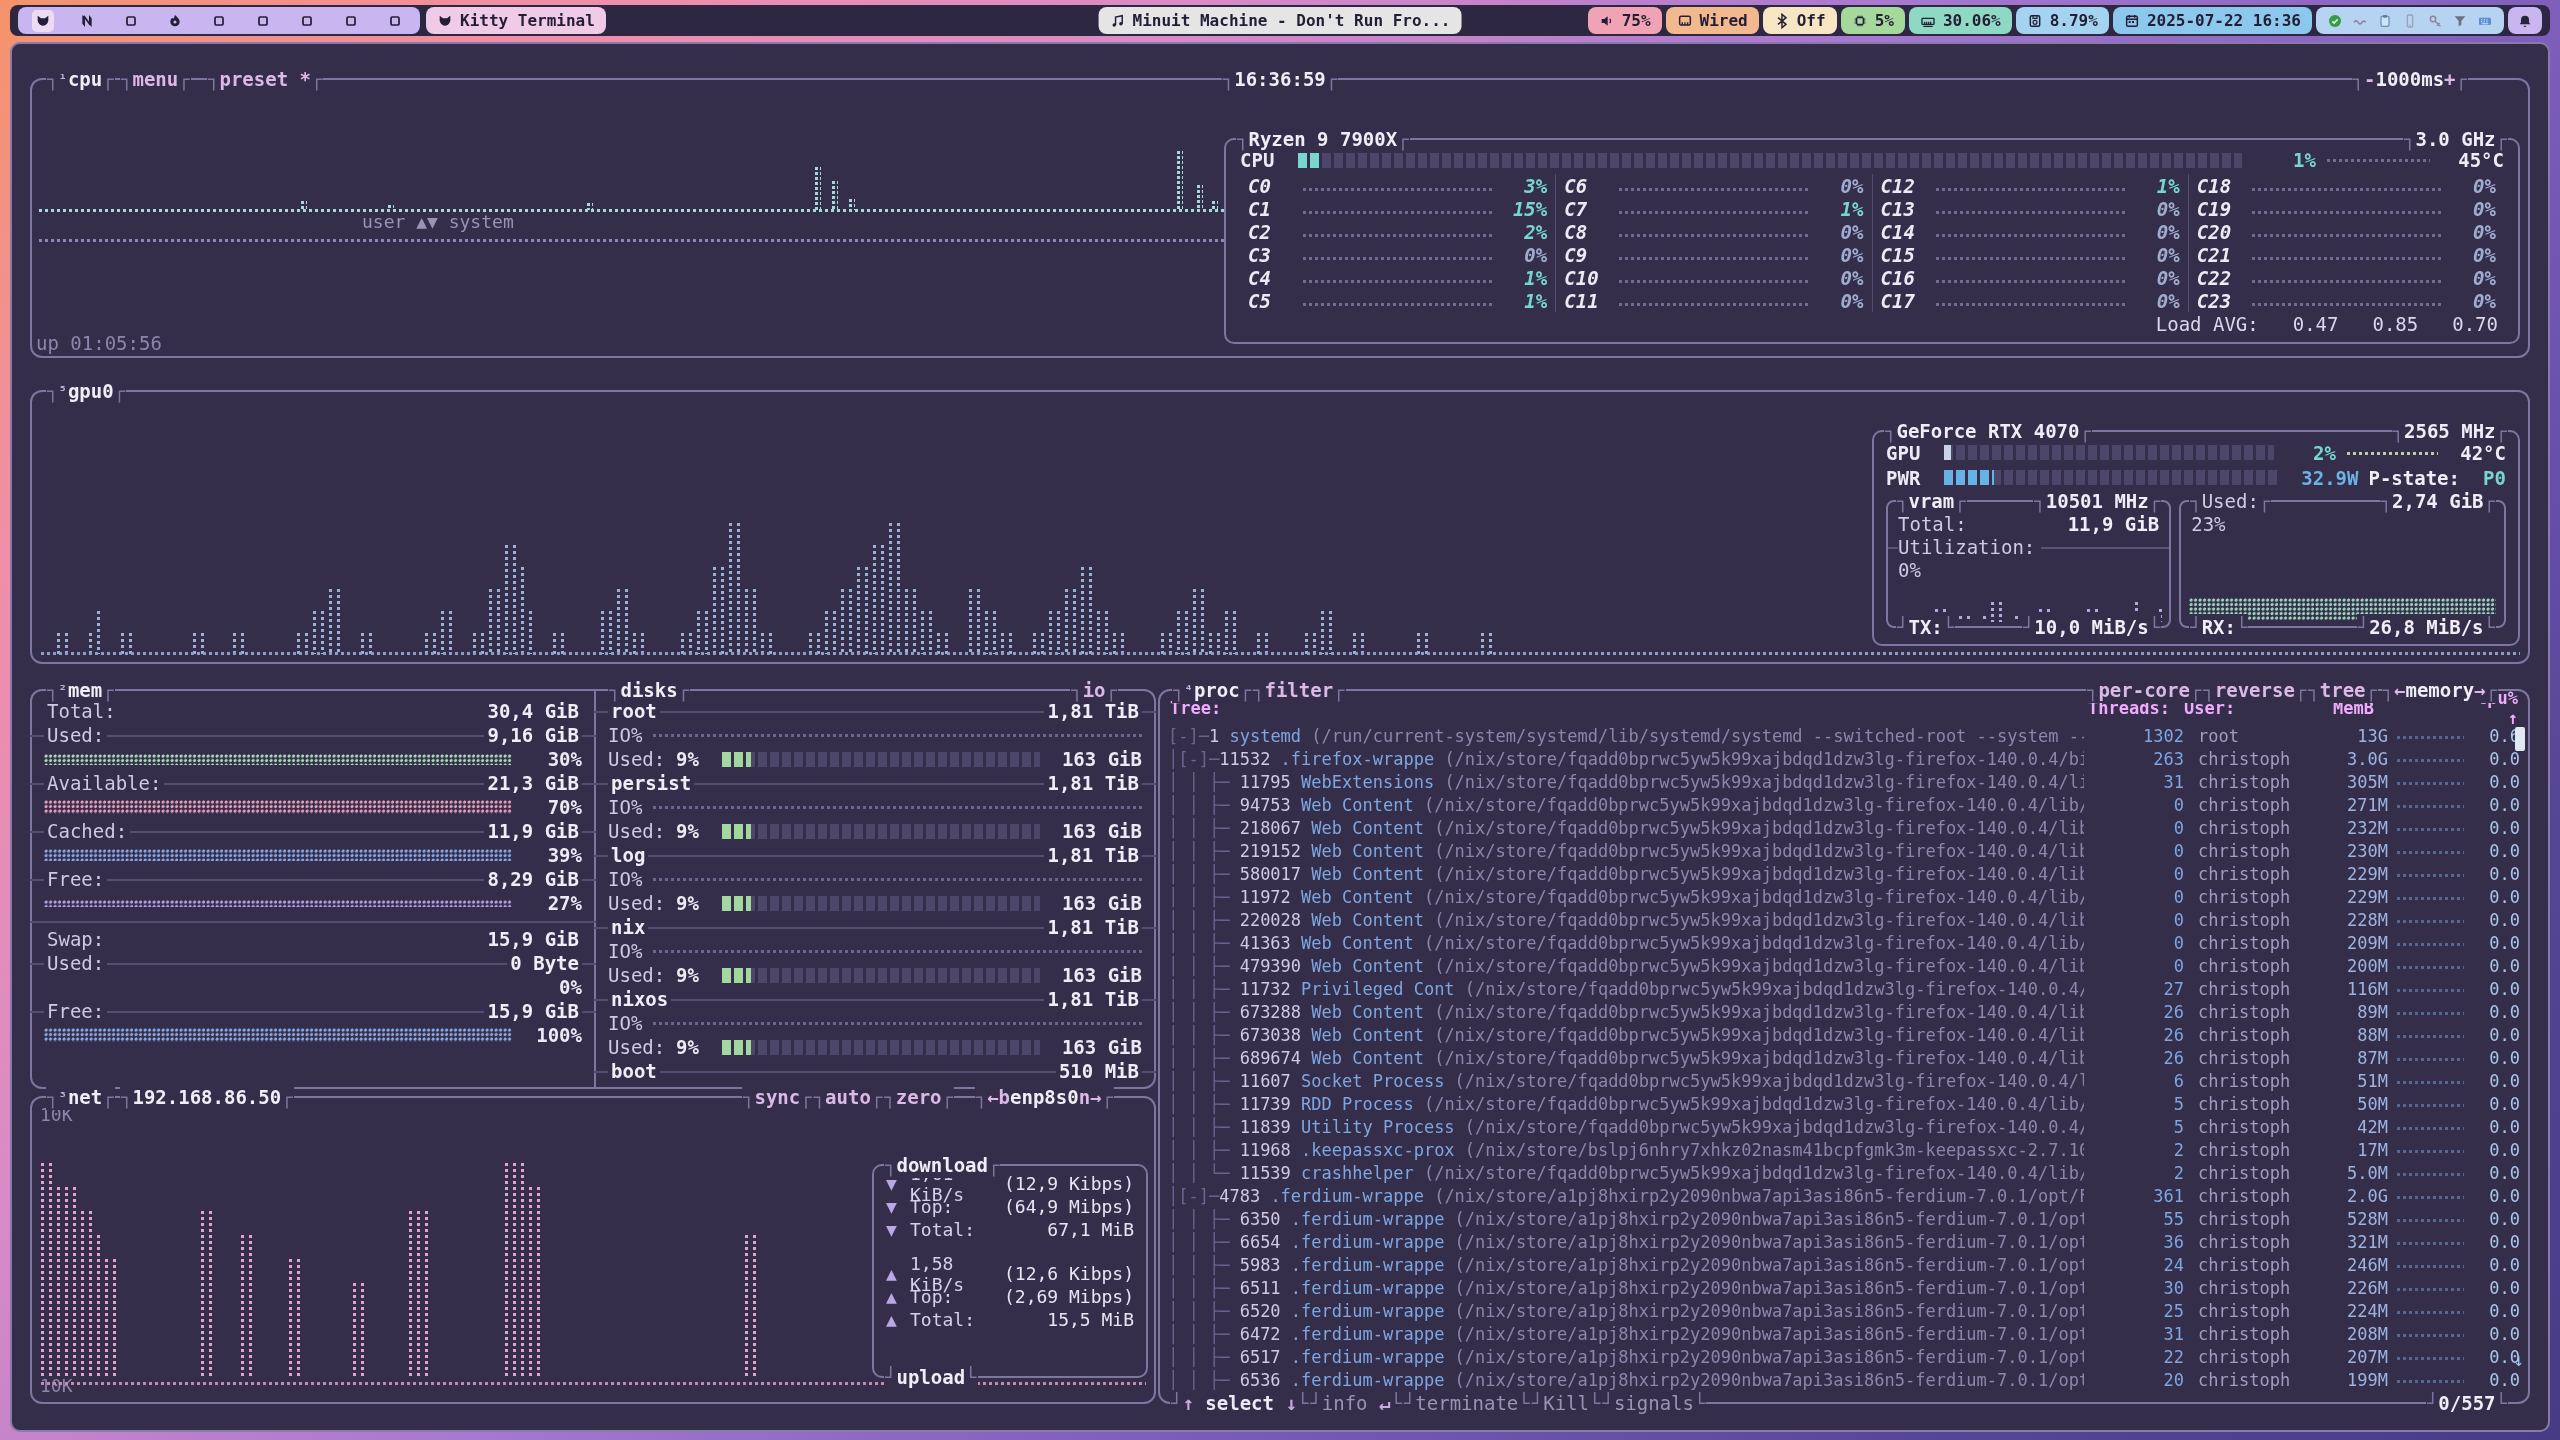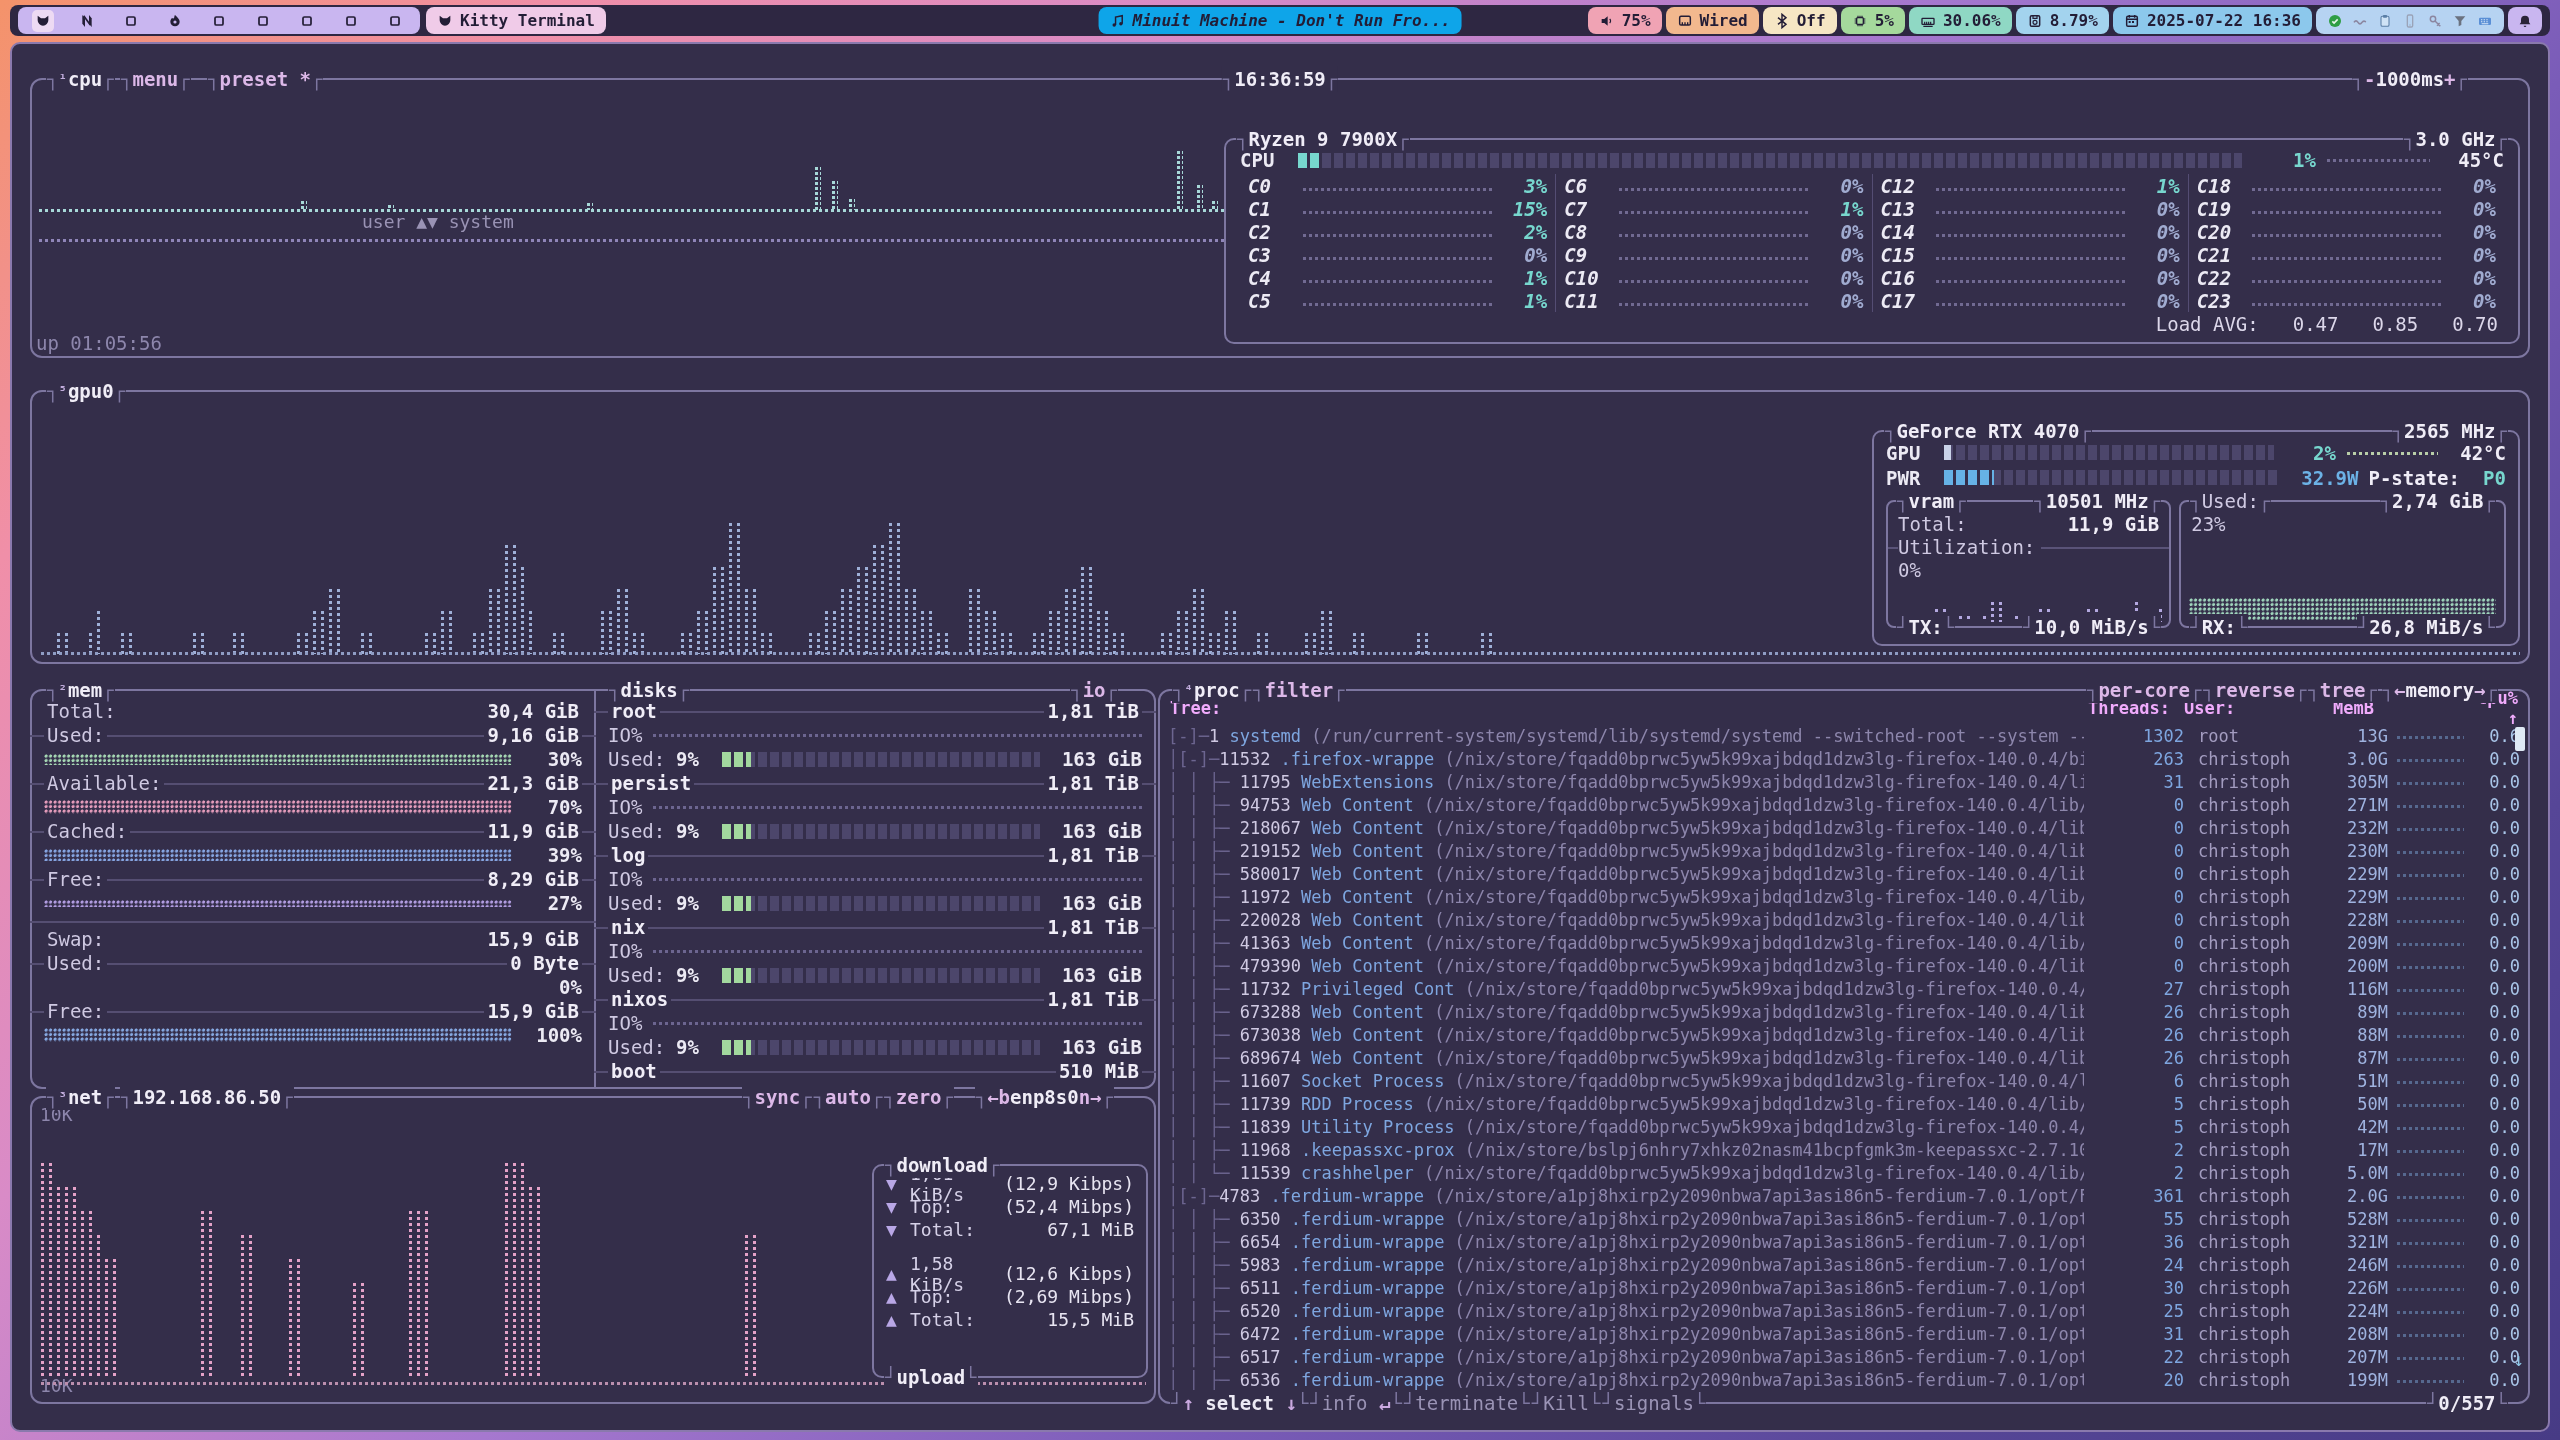--- a/index.html
+++ b/index.html
@@ -9,21 +9,21 @@
   .topbar{position:absolute;left:10px;right:10px;top:5px;height:31px;background:#2e2742;border-radius:8px;}
   .bar-left{position:absolute;left:8px;top:2px;display:flex;gap:6px;align-items:center;height:27px;}
   .ws-box{display:flex;align-items:center;gap:22px;background:#c9b6f0;border-radius:8px;height:27px;padding:0 14px;color:#241e36;}
   .ws-item{display:flex;align-items:center;justify-content:center;width:22px;height:22px;border-radius:5px;}
   .ws-item.active{background:#eddaf3;}
   .ws-item svg{width:15px;height:15px;}
   .pill{display:flex;align-items:center;gap:7px;height:27px;border-radius:8px;padding:0 11px;
         font-weight:bold;font-size:16px;color:#231d36;white-space:nowrap;}
   .pill svg{width:16px;height:16px;}
   .win-pill{background:#f0cbe8;}
-  .music-pill{position:absolute;left:50%;top:2px;transform:translateX(-50%);background:#0ea5e9;font-style:italic;}
+  .music-pill{position:absolute;left:50%;top:2px;transform:translateX(-50%);background:#e5e5e5;}
   .bar-right{position:absolute;right:8px;top:2px;display:flex;gap:4px;align-items:center;height:27px;}
   .tray-pill{background:#b6d3f2;gap:9px;}
   .bell-pill{background:#c9b6f0;padding:0 9px;}
   
   .terminal{position:absolute;left:10px;right:10px;top:42px;bottom:8px;background:#342e4a;
             border:2px solid #8a79ad;border-radius:10px;font-size:19px;color:#cfc9e2;}
   .panel{position:absolute;border:2px solid #7d76a0;border-radius:12px;}
   .blabel{position:absolute;top:-14px;display:flex;align-items:center;background:#342e4a;height:26px;
           padding:0 1px;font-size:19px;white-space:pre;z-index:5;}
   .blabel.bottom{top:auto;bottom:-14px;}
@@ -1141,21 +1141,21 @@
         <span class="tick">┘</span><span class="ptitle">upload</span><span class="tick">└</span></span>
       <div id="dl-rows">
           <div class="dlrow">
             <span class="arr">▼</span>
             <span class="lab">1,61 KiB/s</span>
             <span class="v">(12,9 Kibps)</span>
           </div>
           <div class="dlrow">
             <span class="arr">▼</span>
             <span class="lab">Top:</span>
-            <span class="v">(52,4 Mibps)</span>
+            <span class="v">(64,9 Mibps)</span>
           </div>
           <div class="dlrow">
             <span class="arr">▼</span>
             <span class="lab">Total:</span>
             <span class="v">67,1 MiB</span>
           </div>
         </div>
       <div class="dlspace"></div>
       <div id="ul-rows">
           <div class="dlrow">

